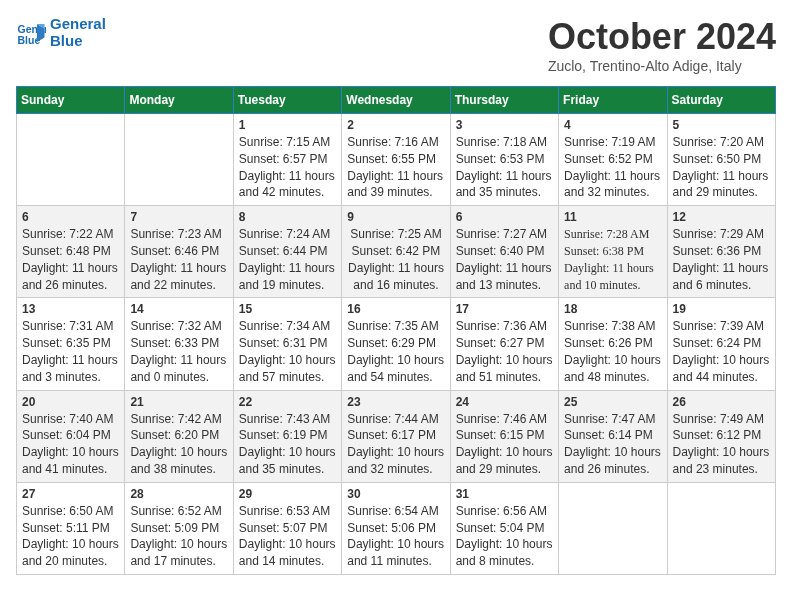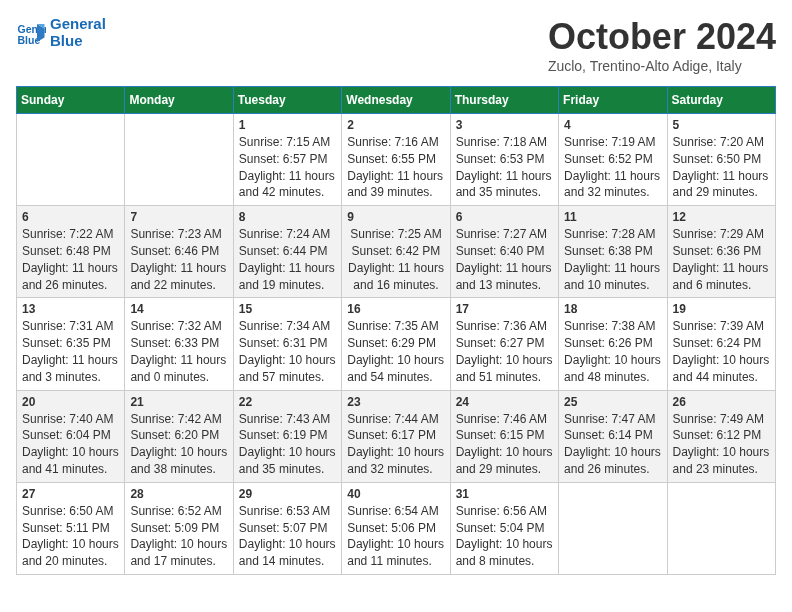--- a/index.html
+++ b/index.html
@@ -171,21 +171,21 @@
 Daylight: 11 hours and 16 minutes.</div>
         </td>
         <td>
           <div class="day-num">6</div>
           <div class="day-info" style="white-space: pre-line;">Sunrise: 7:27 AM
 Sunset: 6:40 PM
 Daylight: 11 hours and 13 minutes.</div>
         </td>
         <td>
           <div class="day-num">11</div>
-          <div class="day-info" style="white-space: pre-line;">Sunrise: 7:28 AM
+          <div class="day-info" style="white-space: pre-line; font-family: Liberation Serif, serif;">Sunrise: 7:28 AM
 Sunset: 6:38 PM
 Daylight: 11 hours and 10 minutes.</div>
         </td>
         <td>
           <div class="day-num">12</div>
           <div class="day-info" style="white-space: pre-line;">Sunrise: 7:29 AM
 Sunset: 6:36 PM
 Daylight: 11 hours and 6 minutes.</div>
         </td>
       </tr>
@@ -290,21 +290,21 @@
 Sunset: 5:09 PM
 Daylight: 10 hours and 17 minutes.</div>
         </td>
         <td>
           <div class="day-num">29</div>
           <div class="day-info" style="white-space: pre-line;">Sunrise: 6:53 AM
 Sunset: 5:07 PM
 Daylight: 10 hours and 14 minutes.</div>
         </td>
         <td>
-          <div class="day-num">40</div>
+          <div class="day-num">30</div>
           <div class="day-info" style="white-space: pre-line;">Sunrise: 6:54 AM
 Sunset: 5:06 PM
 Daylight: 10 hours and 11 minutes.</div>
         </td>
         <td>
           <div class="day-num">31</div>
           <div class="day-info" style="white-space: pre-line;">Sunrise: 6:56 AM
 Sunset: 5:04 PM
 Daylight: 10 hours and 8 minutes.</div>
         </td>

